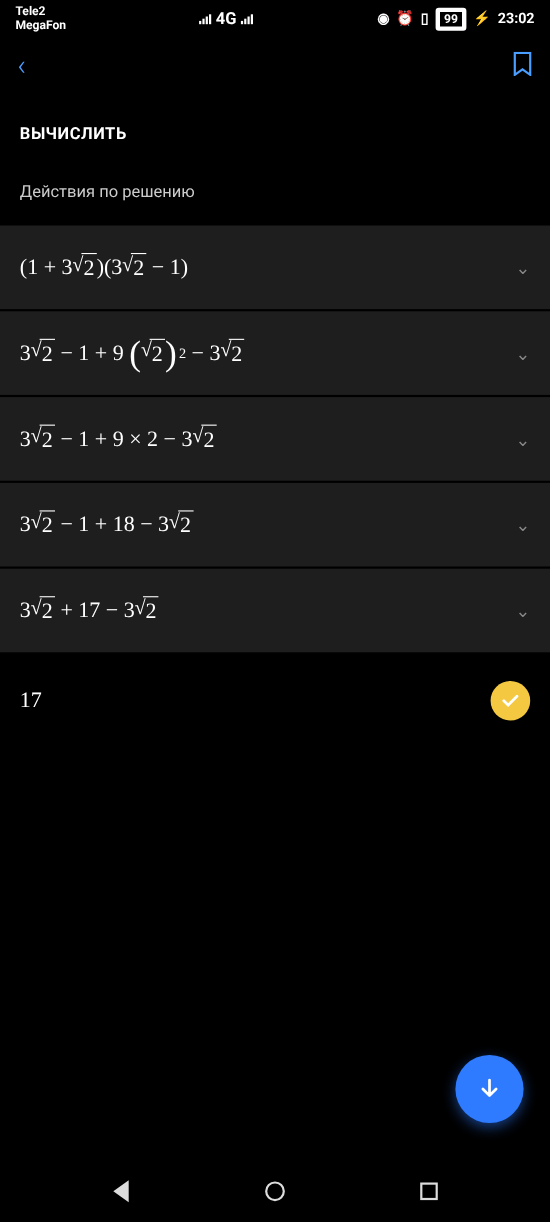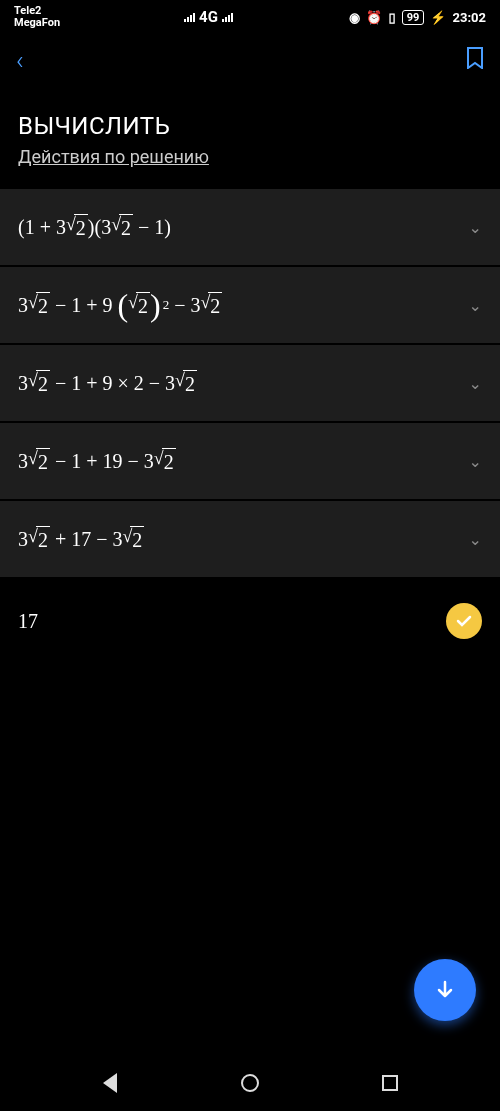--- a/index.html
+++ b/index.html
@@ -38,21 +38,21 @@
       font-size: 15px;
       margin-left: 8px;
     }
     .status-right {
       display: flex;
       align-items: center;
       gap: 6px;
       font-size: 13px;
     }
     .battery {
-      border: 1px solid #ffffff;
+      border: 4px solid #ffffff;
       border-radius: 3px;
       padding: 0 4px;
       font-size: 11px;
       position: relative;
     }
     .signal-bars {
       display: inline-flex;
       align-items: flex-end;
       gap: 1px;
       height: 10px;
@@ -77,30 +77,29 @@
       font-size: 26px;
       font-weight: 300;
     }
     .bookmark-btn {
       color: #4a9eff;
     }
     .content-header {
       padding: 24px 18px 16px 18px;
     }
     .title {
-      font-size: 24px;
-      font-weight: 400;
+      font-size: 15px;
+      font-weight: 700;
       letter-spacing: 0.5px;
-      margin-bottom: 6px;
+      margin-bottom: 35px;
     }
     .subtitle {
-      font-size: 18px;
+      font-size: 15px;
       color: #ccc;
       margin-bottom: 6px;
-      text-decoration: underline;
     }
     .step-row {
       background: #1e1e1e;
       padding: 20px 18px;
       display: flex;
       justify-content: space-between;
       align-items: center;
       margin-bottom: 2px;
       min-height: 76px;
     }
@@ -313,21 +312,21 @@
 <div class="step-row">
   <div class="math">
     <span>3</span>
       <span class="sqrt">
         <span class="sqrt-sym">√</span>
         <span class="sqrt-arg">2</span>
       </span>
       <span class="op">−</span>
       <span>1</span>
       <span class="op">+</span>
-      <span>19</span>
+      <span>18</span>
       <span class="op">−</span>
       <span>3</span>
       <span class="sqrt">
         <span class="sqrt-sym">√</span>
         <span class="sqrt-arg">2</span>
       </span>
   </div>
   <div class="chevron">⌄</div>
 </div>
 

